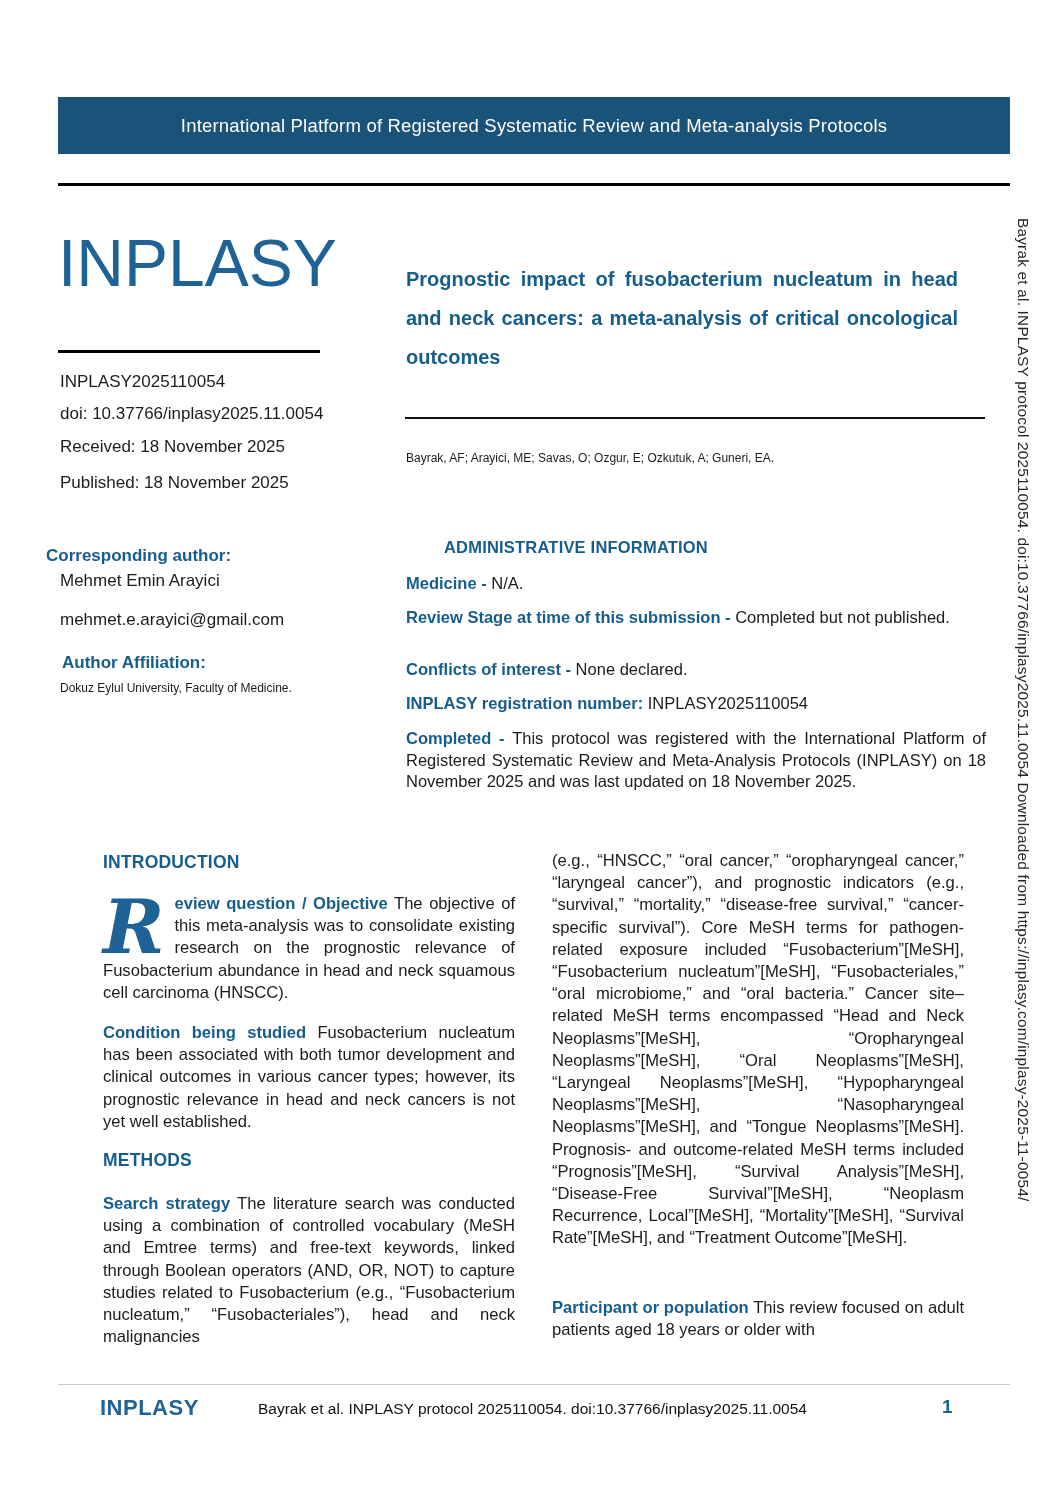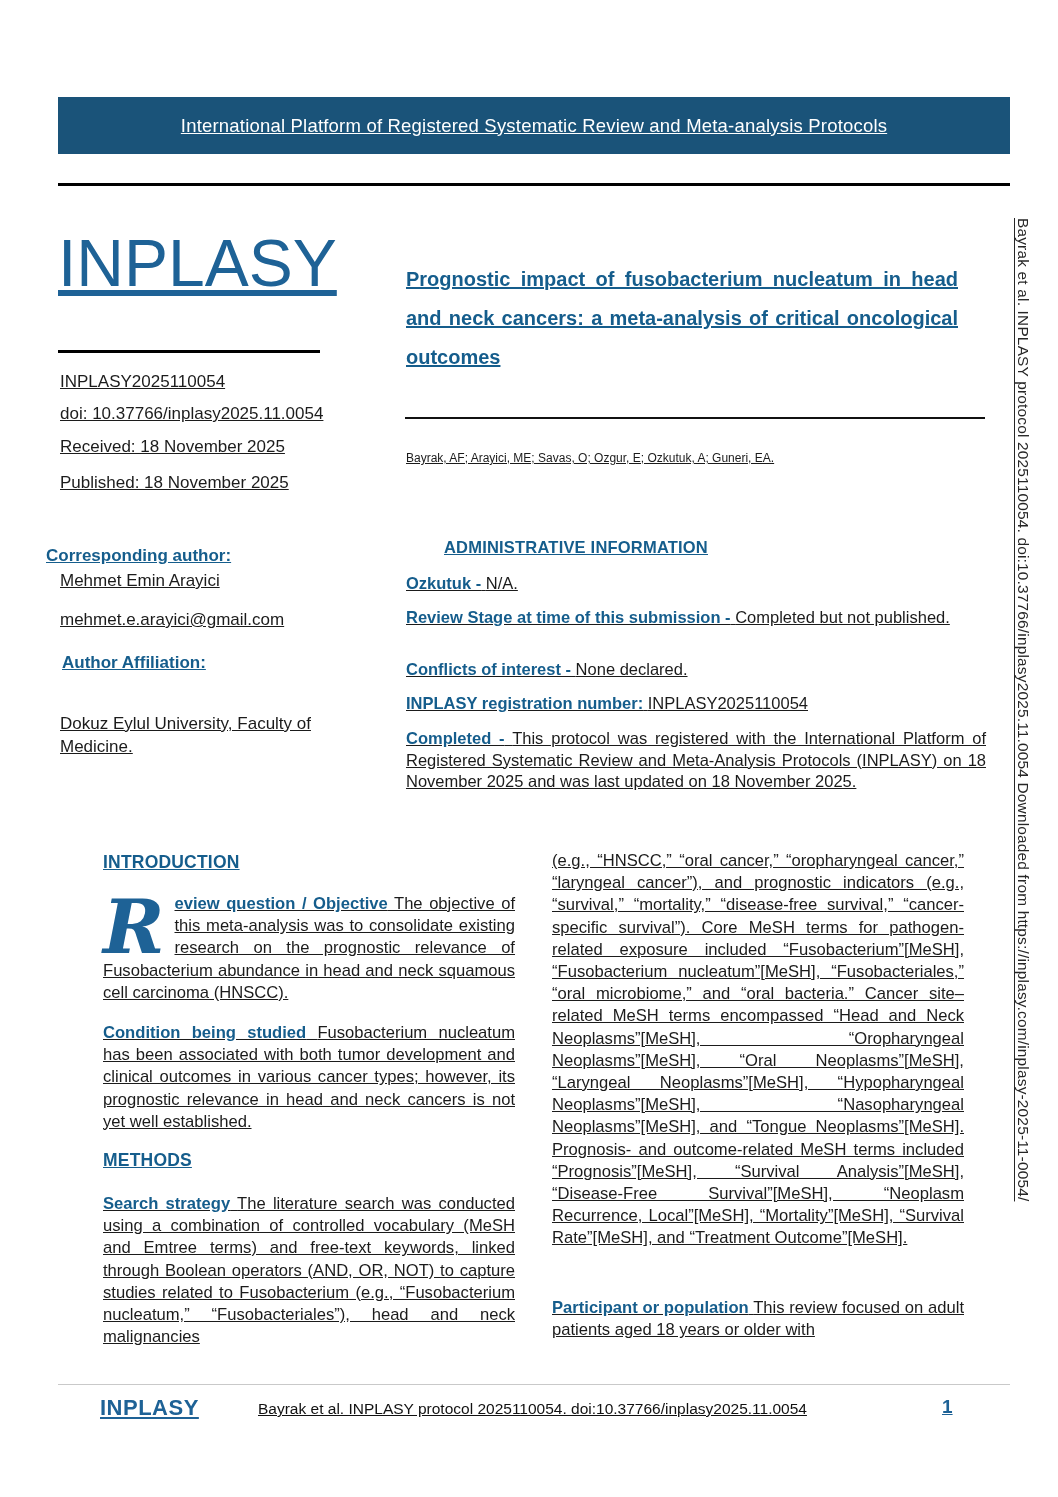--- a/index.html
+++ b/index.html
@@ -1,21 +1,21 @@
 <!DOCTYPE html>
 <html style="--banner_bg: #1a5379; --banner_text: #ffffff; --brand_blue: #1e6296; --heading_blue: #155d8c;"><head>
 <meta charset="utf-8">
 <style>
   html, body { margin:0; padding:0; }
   body {
     width:1058px; height:1497px; position:relative; background:#ffffff;
     font-family:"Liberation Sans", sans-serif; color:#1b1b1b; overflow:hidden;
     -webkit-font-smoothing:antialiased;
   }
-  .abs { position:absolute; margin:0;text-decoration:underline; }
+  .abs { position:absolute; margin:0; }
 
   
   .banner {
     left:58px; top:97px; width:952px; height:57px;
     background:var(--banner_bg, #1a5379);
     display:flex; align-items:center; justify-content:center;
     color:var(--banner_text, #ffffff); font-size:18.5px; letter-spacing:0.2px;
   }
   .rule-black { background:#000; }
   .rule-top   { left:58px;  top:183px; width:952px; height:3px; }
@@ -29,21 +29,21 @@
   }
 
   .meta-line { left:60px; font-size:17px; color:#1c1c1c; }
 
   .blue-label { color:var(--heading_blue, #155d8c); font-weight:bold; }
 
   .corr-head  { left:46px; top:546px; font-size:17px; }
   .corr-name  { left:60px; top:571px; font-size:17px; }
   .corr-email { left:60px; top:610px; font-size:17px; }
   .affil-head { left:62px; top:653px; font-size:17px; }
-  .affil-text { left:60px; top:712px; font-size:17px; width:290px; line-height:23px; }
+  .affil-text { left:60px; top:677px; font-size:12px; width:290px; line-height:23px; }
 
   .title {
     left:406px; top:260px; width:552px;
     font-size:20px; font-weight:bold; color:var(--heading_blue, #155d8c);
     line-height:39px; text-align:justify;
   }
   .authors { left:406px; top:451px; font-size:12px; }
 
   .admin-head { left:406px; top:538px; font-size:16.5px; letter-spacing:0.2px;margin-left:38px; }
   .admin-item { left:406px; width:580px; font-size:16.5px; line-height:21.5px; text-align:justify; }
@@ -94,21 +94,21 @@
   <p class="abs affil-head blue-label">Author Affiliation:</p>
   <p class="abs affil-text">Dokuz Eylul University, Faculty of Medicine.</p>
 
   <h1 class="abs title">Prognostic impact of fusobacterium nucleatum in head and neck cancers: a meta-analysis of critical oncological outcomes</h1>
   <div class="abs rule-title"></div>
   <p class="abs authors">Bayrak, AF; Arayici, ME; Savas, O; Ozgur, E; Ozkutuk, A; Guneri, EA.</p>
 
   <h2 class="abs admin-head blue-label">ADMINISTRATIVE INFORMATION</h2>
 
   <p class="abs admin-item" style="top:573px">
-    <span class="blue-label">Ozkutuk -</span>
+    <span class="blue-label">Medicine -</span>
     <span>N/A.</span>
   </p>
   <p class="abs admin-item" style="top:607px">
     <span class="blue-label">Review Stage at time of this submission -</span>
     <span>Completed but not published.</span>
   </p>
   <p class="abs admin-item" style="top:659px">
     <span class="blue-label">Conflicts of interest -</span>
     <span>None declared.</span>
   </p>

